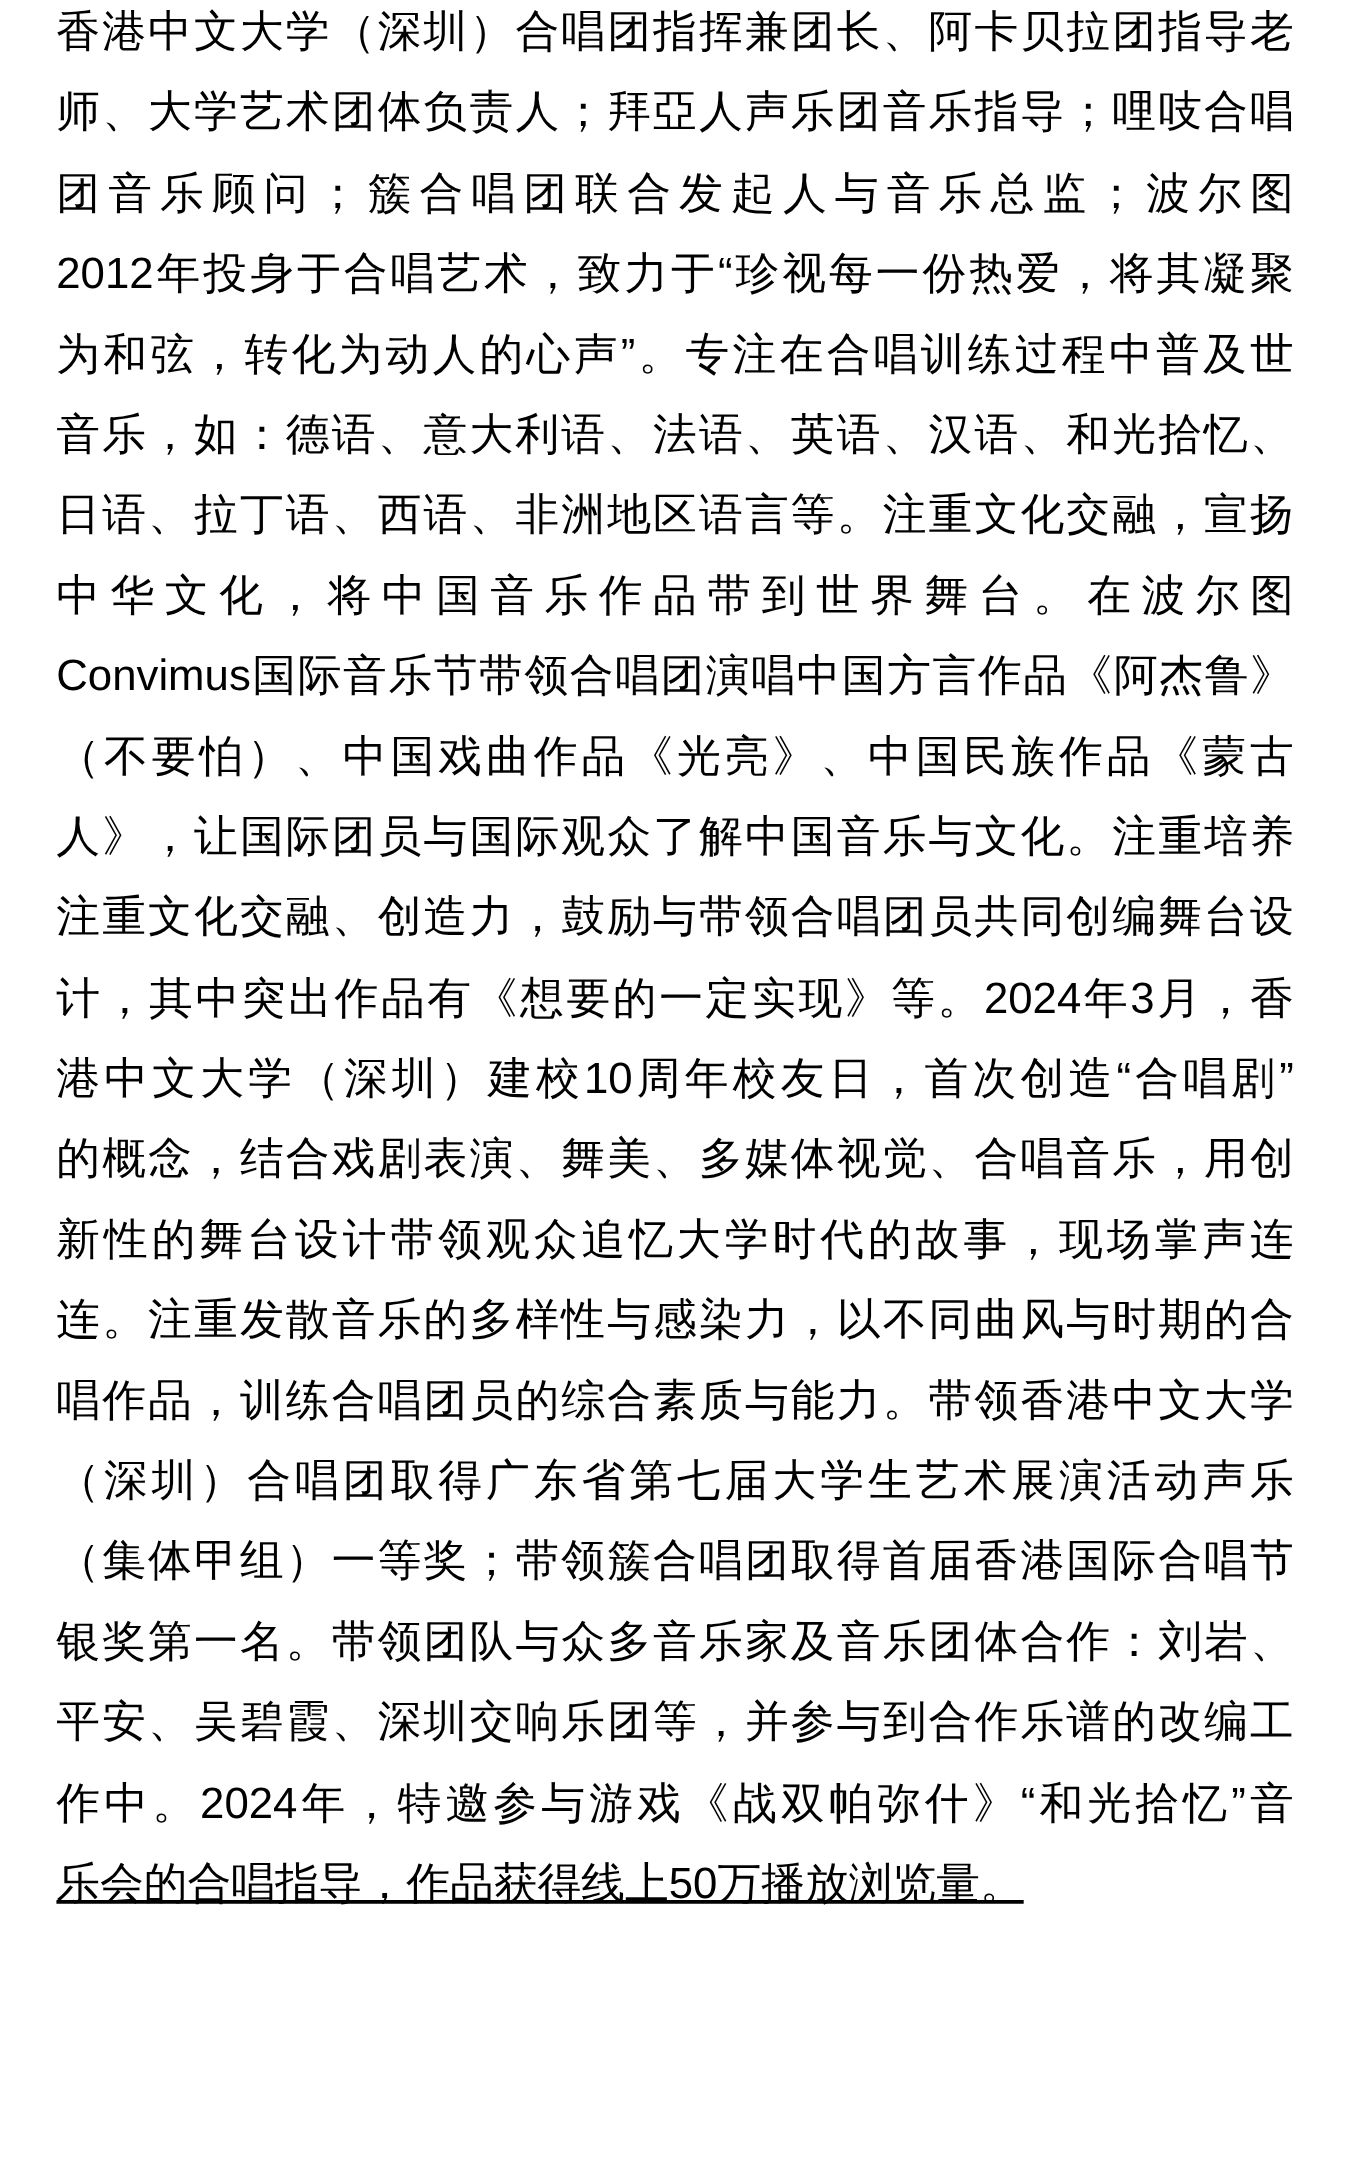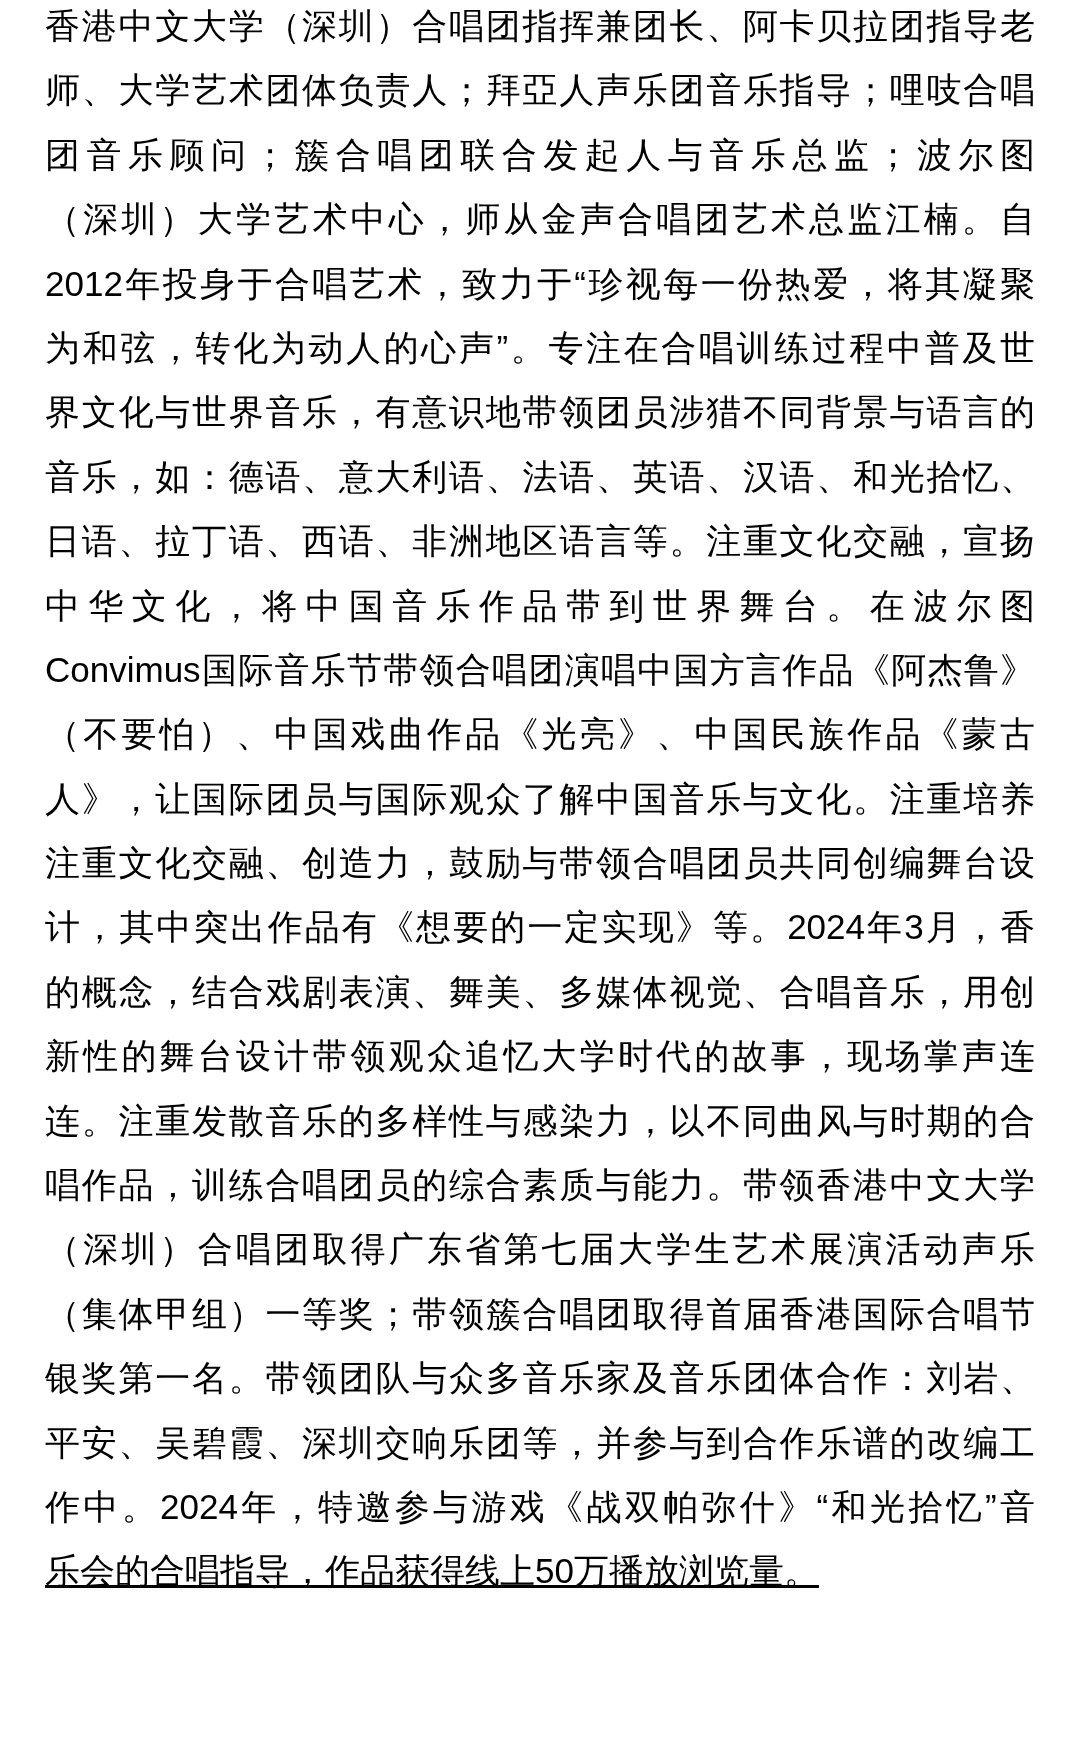--- a/index.html
+++ b/index.html
@@ -42,32 +42,31 @@
   }
 </style>
 </head>
 <body>
 
 <main class="page">
   <div class="bio">
       <div class="line">香港中文大学（深圳）合唱团指挥兼团长、阿卡贝拉团指导老</div>
       <div class="line">师、大学艺术团体负责人；拜亞人声乐团音乐指导；哩吱合唱</div>
       <div class="line">团音乐顾问；簇合唱团联合发起人与音乐总监；波尔图</div>
-      <div class="line">（深圳）大学艺术中心，师从金声合唱团艺术总监江楠。自</div>
       <div class="line">2012年投身于合唱艺术，致力于“珍视每一份热爱，将其凝聚</div>
       <div class="line">为和弦，转化为动人的心声”。专注在合唱训练过程中普及世</div>
-      <div class="line">界文化与世界音乐，有意识地带领团员涉猎不同背景与语言的</div>
       <div class="line">音乐，如：德语、意大利语、法语、英语、汉语、和光拾忆、</div>
       <div class="line">日语、拉丁语、西语、非洲地区语言等。注重文化交融，宣扬</div>
       <div class="line">中华文化，将中国音乐作品带到世界舞台。在波尔图</div>
       <div class="line">Convimus国际音乐节带领合唱团演唱中国方言作品《阿杰鲁》</div>
       <div class="line">（不要怕）、中国戏曲作品《光亮》、中国民族作品《蒙古</div>
       <div class="line">人》，让国际团员与国际观众了解中国音乐与文化。注重培养</div>
       <div class="line">注重文化交融、创造力，鼓励与带领合唱团员共同创编舞台设</div>
       <div class="line">计，其中突出作品有《想要的一定实现》等。2024年3月，香</div>
+      <div class="line">港中文大学（深圳）建校10周年校友日，首次创造“合唱剧”</div>
       <div class="line">的概念，结合戏剧表演、舞美、多媒体视觉、合唱音乐，用创</div>
       <div class="line">新性的舞台设计带领观众追忆大学时代的故事，现场掌声连</div>
       <div class="line">连。注重发散音乐的多样性与感染力，以不同曲风与时期的合</div>
       <div class="line">唱作品，训练合唱团员的综合素质与能力。带领香港中文大学</div>
       <div class="line">（深圳）合唱团取得广东省第七届大学生艺术展演活动声乐</div>
       <div class="line">（集体甲组）一等奖；带领簇合唱团取得首届香港国际合唱节</div>
       <div class="line">银奖第一名。带领团队与众多音乐家及音乐团体合作：刘岩、</div>
       <div class="line">平安、吴碧霞、深圳交响乐团等，并参与到合作乐谱的改编工</div>
       <div class="line">作中。2024年，特邀参与游戏《战双帕弥什》“和光拾忆”音</div>
       <div class="line last-line">乐会的合唱指导，作品获得线上50万播放浏览量。</div>

